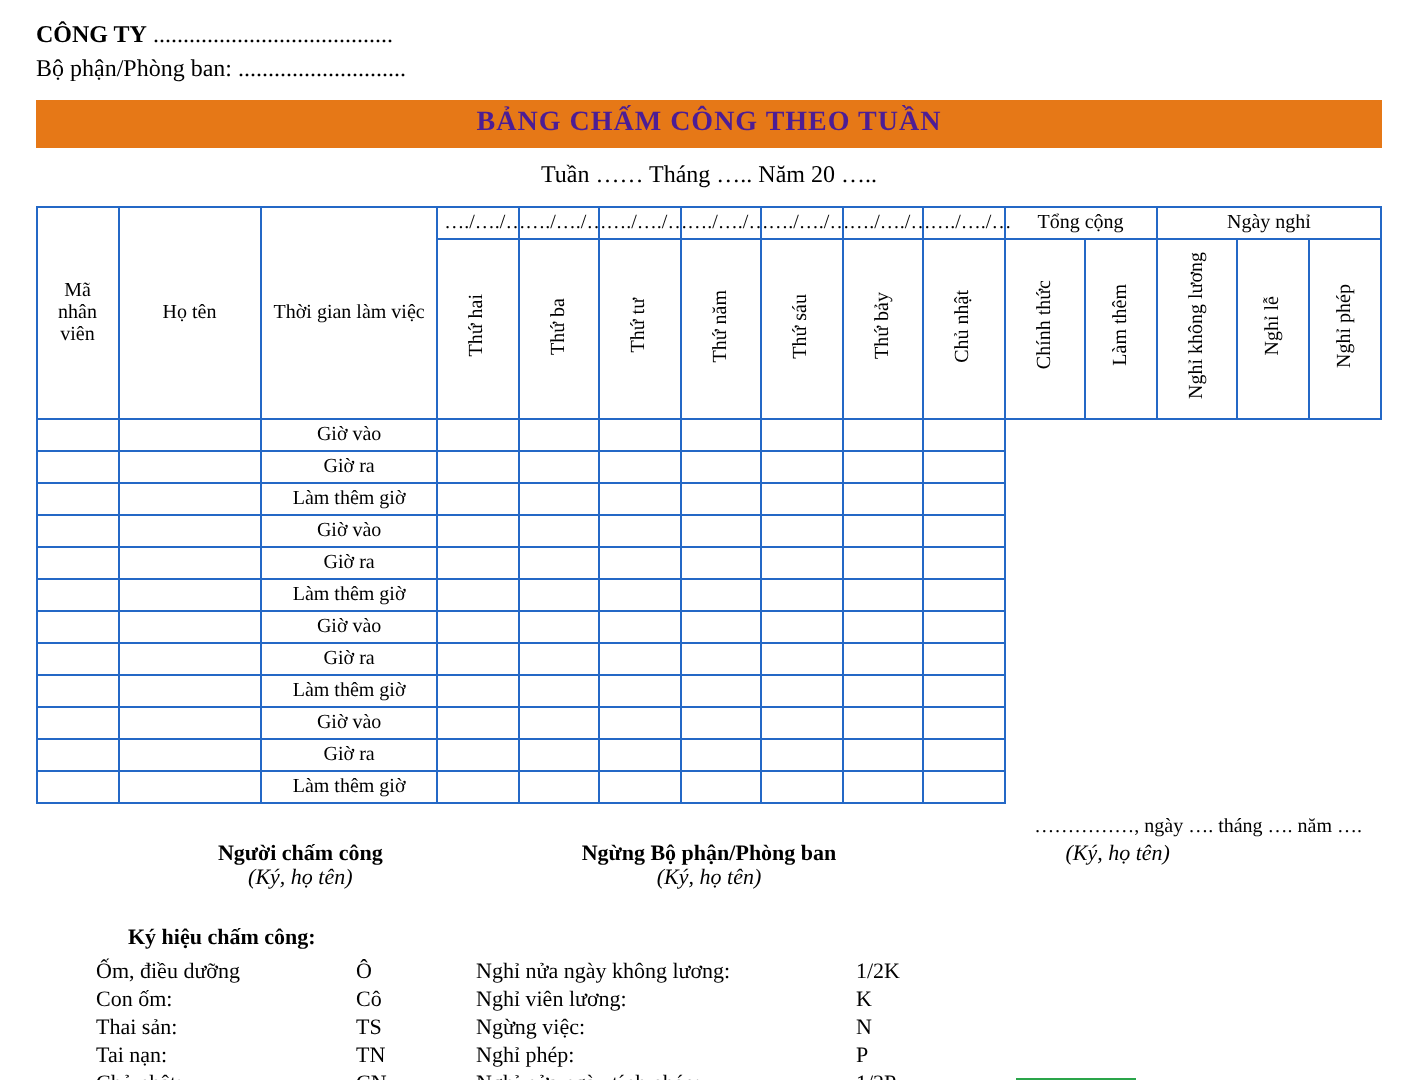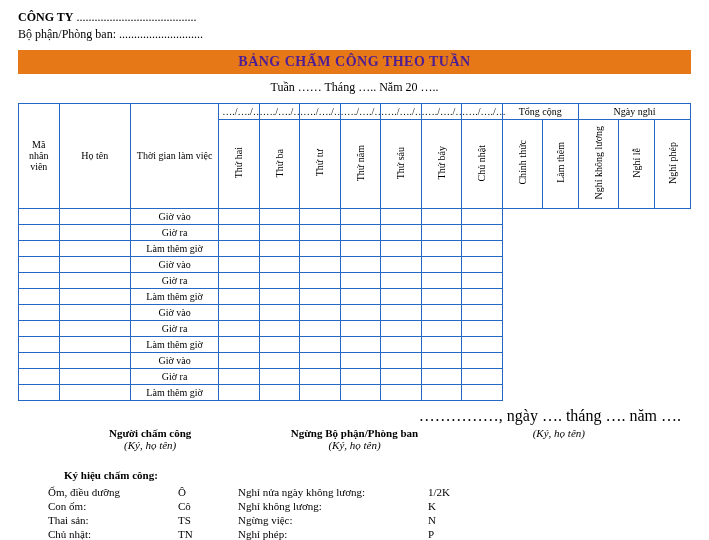--- a/index.html
+++ b/index.html
@@ -44,21 +44,21 @@
   table.main th { font-weight: normal; background: #fff; }
   .vtxt {
     writing-mode: vertical-rl;
     transform: rotate(180deg);
     display: inline-block;
     white-space: nowrap;
     font-size: 10px;
     padding: 4px 0;
   }
   .time-cell { font-size: 10px; text-align: center; }
-  .date-line { text-align: right; font-size: 16px; margin: 6px 10px 2px 0; }
+  .date-line { text-align: right; font-size: 10px; margin: 6px 10px 2px 0; }
   .sig-row { display: flex; justify-content: space-between; padding: 0 30px; margin-top: 2px; }
   .sig-col { text-align: center; font-size: 11px; flex:1; }
   .sig-col .t1 { font-weight: bold; }
   .sig-col .t2 { font-style: italic; }
   .legend-title { font-weight: bold; font-size: 11px; margin: 18px 0 4px 46px; }
   .legend { display: flex; font-size: 11px; margin-left: 30px; }
   .legend-col { display: flex; flex-direction: column; }
   .legend-col > div { padding: 1px 0; white-space: nowrap; }
   .lc1 { width: 130px; }
   .lc2 { width: 60px; }
@@ -303,32 +303,33 @@
     <div class="t2">(Ký, họ tên)</div>
   </div>
 </div>
 
 <div class="legend-title">Ký hiệu chấm công:</div>
 <div class="legend">
   <div class="legend-col lc1" id="lc1">
       <div>Ốm, điều dưỡng</div>
       <div>Con ốm:</div>
       <div>Thai sản:</div>
+      <div>Tai nạn:</div>
       <div>Chủ nhật:</div>
     </div>
   <div class="legend-col lc2" id="lc2">
       <div>Ô</div>
       <div>Cô</div>
       <div>TS</div>
       <div>TN</div>
       <div>CN</div>
     </div>
   <div class="legend-col lc3" id="lc3">
       <div>Nghỉ nửa ngày không lương:</div>
-      <div>Nghỉ không lương:</div>
+      <div>Nghỉ viên lương:</div>
       <div>Ngừng việc:</div>
       <div>Nghỉ phép:</div>
       <div>Nghỉ nửa ngày tính phép:</div>
     </div>
   <div class="legend-col lc4" id="lc4">
       <div>1/2K</div>
       <div>K</div>
       <div>N</div>
       <div>P</div>
       <div>1/2P</div>

